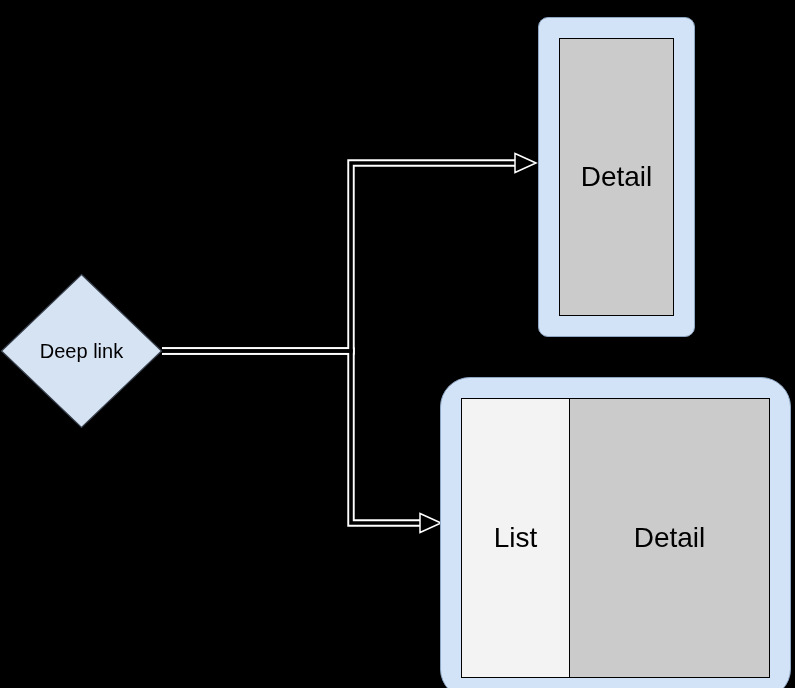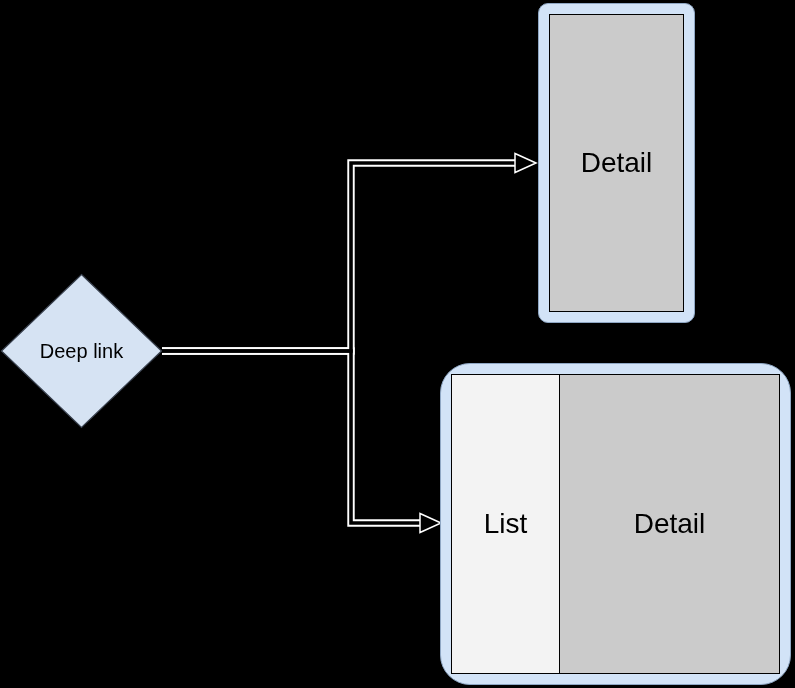--- a/index.html
+++ b/index.html
@@ -39,22 +39,23 @@
     left: 36px;
     top: 305px;
     width: 91px;
     height: 92px;
   }
   .screen {
     position: absolute;
     background: #d2e3f7;
     border: 1px solid #8fa7c4;
     border-radius: 10px;
-    padding: 10px;
+    padding: 20px;
     box-sizing: border-box;
+    margin-top: 14px;
   }
   .screen-tall {
     left: 538px;
     top: 3px;
     width: 157px;
     height: 320px;
   }
   .screen-wide {
     left: 440px;
     top: 363px;

